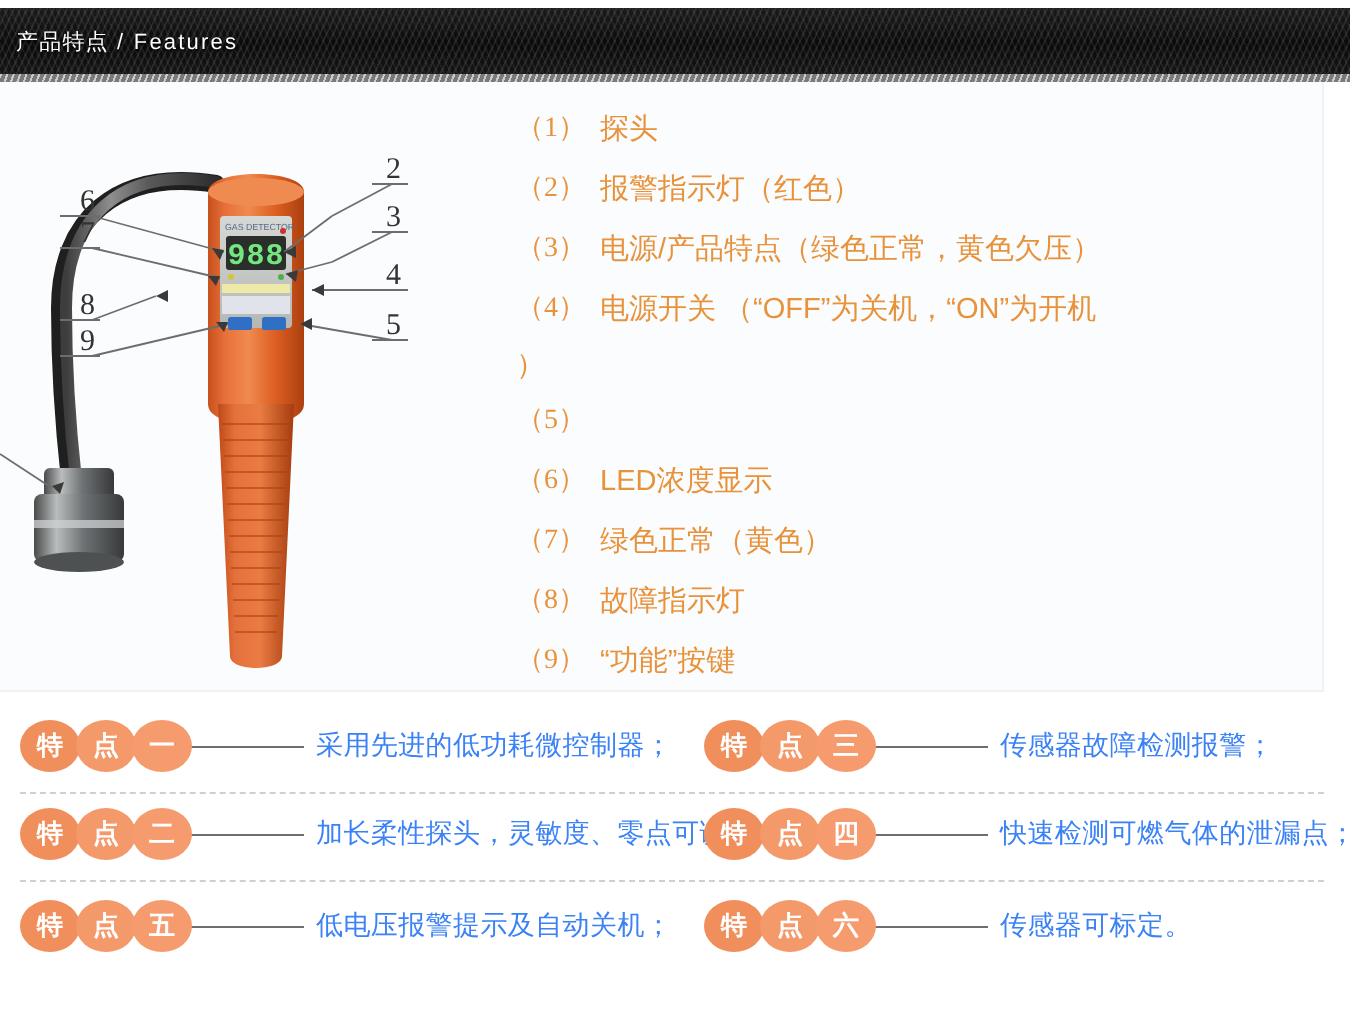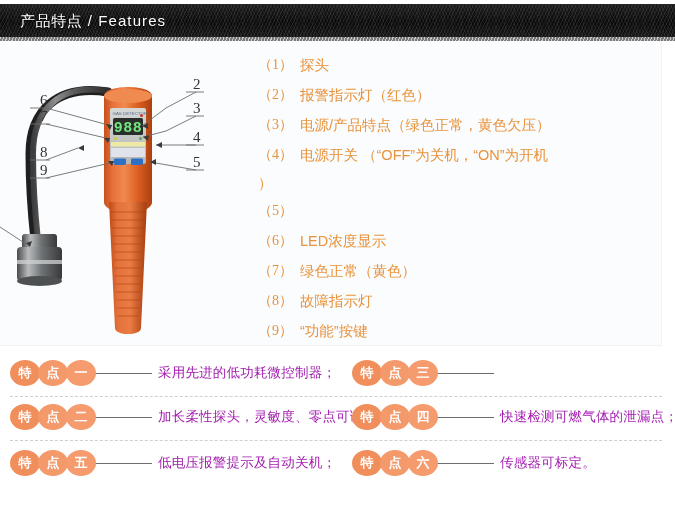--- a/index.html
+++ b/index.html
@@ -37,25 +37,24 @@
         rgba(0,0,0,0) 1px,
         rgba(0,0,0,0) 3px),
       linear-gradient(to bottom, #1b1b1b 0%, #0a0a0a 55%, #151515 100%);
     overflow: hidden;
   }
   .header-title {
     position: absolute;
     left: 8px; top: 50%;
     transform: translateY(-50%);
     color: #ffffff;
-    font-size: 15px;
+    font-size: 11px;
     letter-spacing: 0.6px;
     white-space: nowrap;
     text-shadow: 0 1px 1px rgba(0,0,0,0.8);
-    margin-left: 12px;
   }
   .header-title .en {
     font-family: "Liberation Sans", sans-serif;
     letter-spacing: 1.1px;
   }
   .header-rule {
     position: absolute;
     left: 0; top: 37px;
     width: 675px; height: 4px;
     background-color: #8b8b8b;
@@ -157,21 +156,21 @@
   .badge .bub.b3 { left: 56px; background: #f59b6d; }
 
   .dash-line {
     flex: 0 0 58px;
     height: 1px;
     background: #6e6e6e;
     margin-left: -2px;
     margin-right: 6px;
   }
   .feat-text {
-    color: #a21caf;
+    color: #3b82f6;
     font-size: 13.5px;
     white-space: nowrap;
     letter-spacing: 0.2px;
   }
 
   .hsep {
     position: absolute;
     left: 10px;
     width: 652px;
     height: 0;
@@ -379,20 +378,21 @@
         <span class="dash-line"></span>
         <span class="feat-text">采用先进的低功耗微控制器；</span>
       </div>
       <div class="feat-cell right">
         <span class="badge">
           <span class="bub b1">特</span>
           <span class="bub b2">点</span>
           <span class="bub b3">三</span>
         </span>
         <span class="dash-line"></span>
+        <span class="feat-text">传感器故障检测报警；</span>
       </div>
     </div>
 
     <div class="hsep s1"></div>
 
     <div class="feat-row" style="margin-top:2px">
       <div class="feat-cell left">
         <span class="badge">
           <span class="bub b1">特</span>
           <span class="bub b2">点</span>

